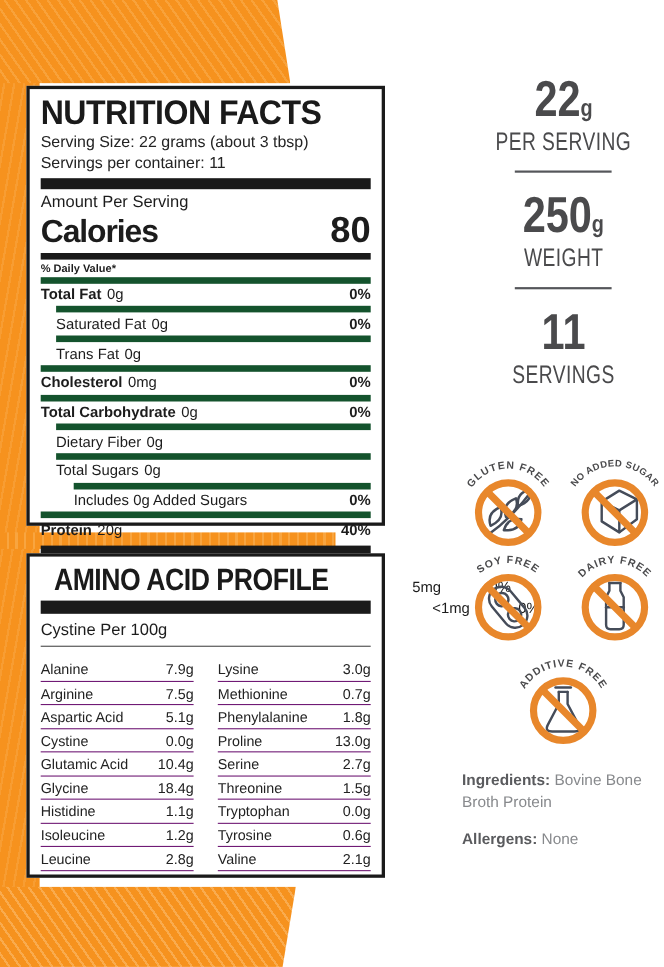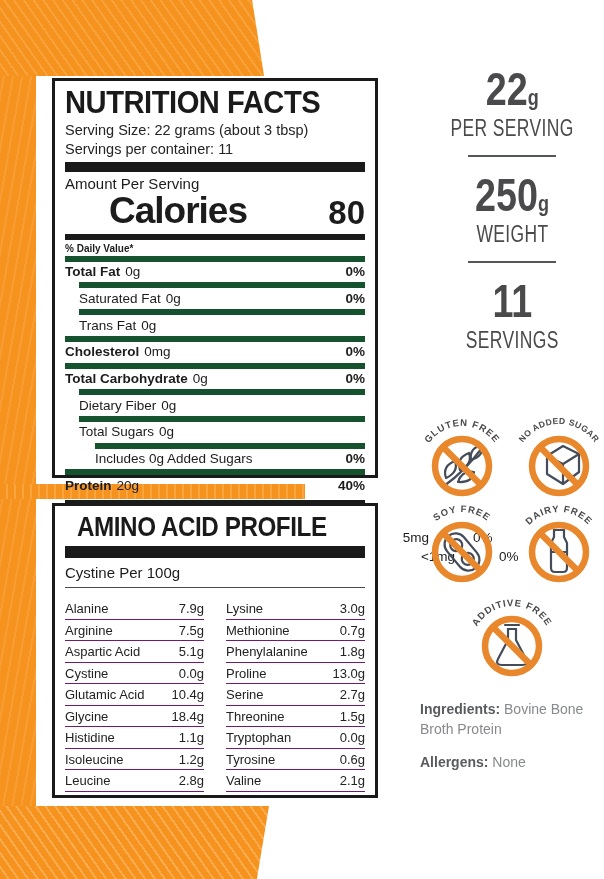--- a/index.html
+++ b/index.html
@@ -29,21 +29,21 @@
     background:repeating-linear-gradient(90deg,#f6921e 0 6px,#f8a540 6px 8px);
   }
   .deco-bottom-block {
     left:0; top:806px; width:269px; height:73px;
     background:repeating-linear-gradient(55deg,#f6921e 0 6px,#f9ab4e 6px 8px);
     clip-path:polygon(0 0,100% 0,95.5% 100%,0 100%);
   }
 
   
   .panel {
-    position:absolute; left:52px; width:326px;
+    position:absolute; left:24px; width:326px;
     background:#ffffff; border:3px solid #1a1a1a;
     padding:6px 10px 5px 10px;
   }
   .panel-nutrition { top:78px; height:400px; }
   .panel-amino { top:503px; height:295px; }
 
   .condensed { display:inline-block; transform:scaleX(0.94); transform-origin:0 50%; white-space:nowrap; }
   .panel-title {
     font-size:31px; font-weight:bold; letter-spacing:-0.5px;
     line-height:1.05; color:#1a1a1a;
@@ -51,21 +51,21 @@
   .amino-title { font-size:28px; transform:scaleX(0.92); }
   .serving-line { font-size:14.5px; color:#242424; line-height:1.25; margin-top:1px; }
   .black-bar { background:#1a1a1a; }
   .bar-10 { height:10px; margin:4px 0 3px 0; }
   .bar-6  { height:6px;  margin:2px 0 0 0; }
   .bar-5  { height:4px;  margin:2px 0 3px 0; }
   .bar-12 { height:12px; margin:5px 0 6px 0; }
 
   .aps { font-size:15px; margin-top:2px; }
   .cal-row { display:flex; justify-content:space-between; align-items:flex-end; margin-top:-2px; }
-  .cal-label { font-size:37px; font-weight:bold; letter-spacing:-1px;margin-left:44px; }
+  .cal-label { font-size:29px; font-weight:bold; letter-spacing:-1px; }
   .cal-value { font-size:33px; font-weight:bold; }
   .dv-header { font-size:10px; font-weight:bold; text-align:left; padding:3px 0 2px 0; }
 
   .n-row {
     display:flex; font-size:13.5px; line-height:1.2;
     padding:2.5px 0 2px 0; border-top:6px solid #14532d;
   }
   .n-row .nm { font-weight:bold; }
   .n-row.plain .nm { font-weight:normal; }
   .n-row .amt { margin-left:5px; }

